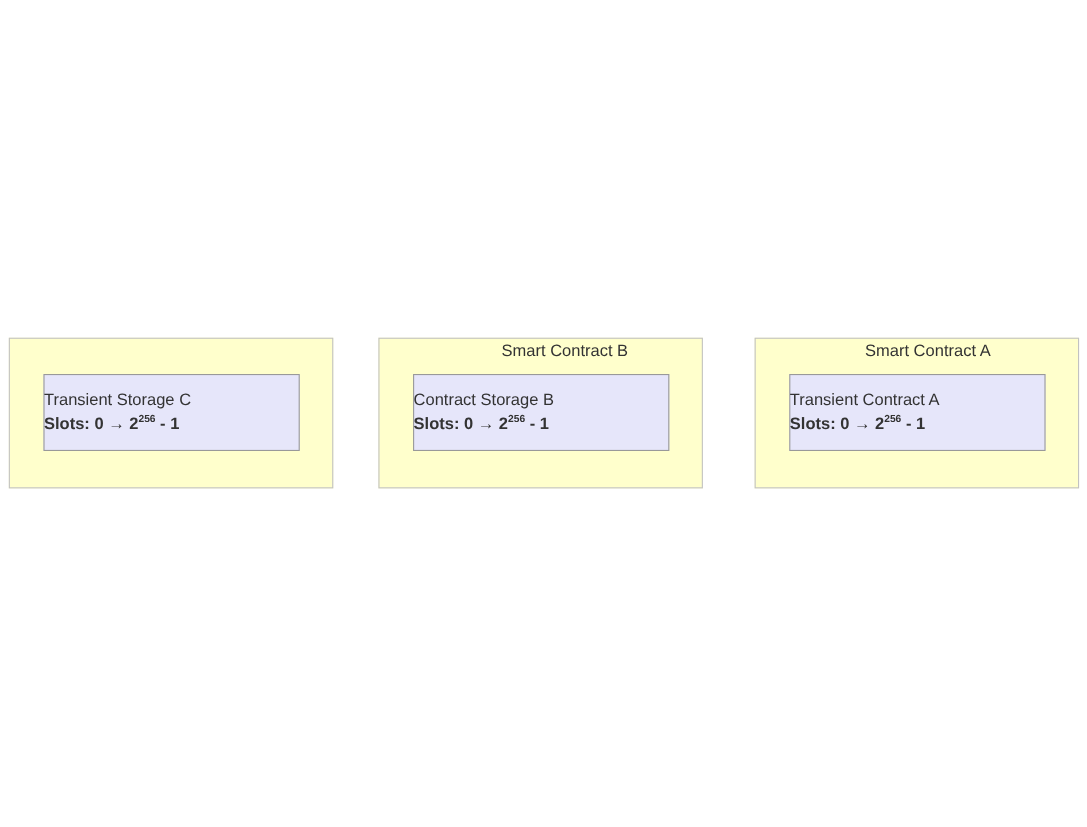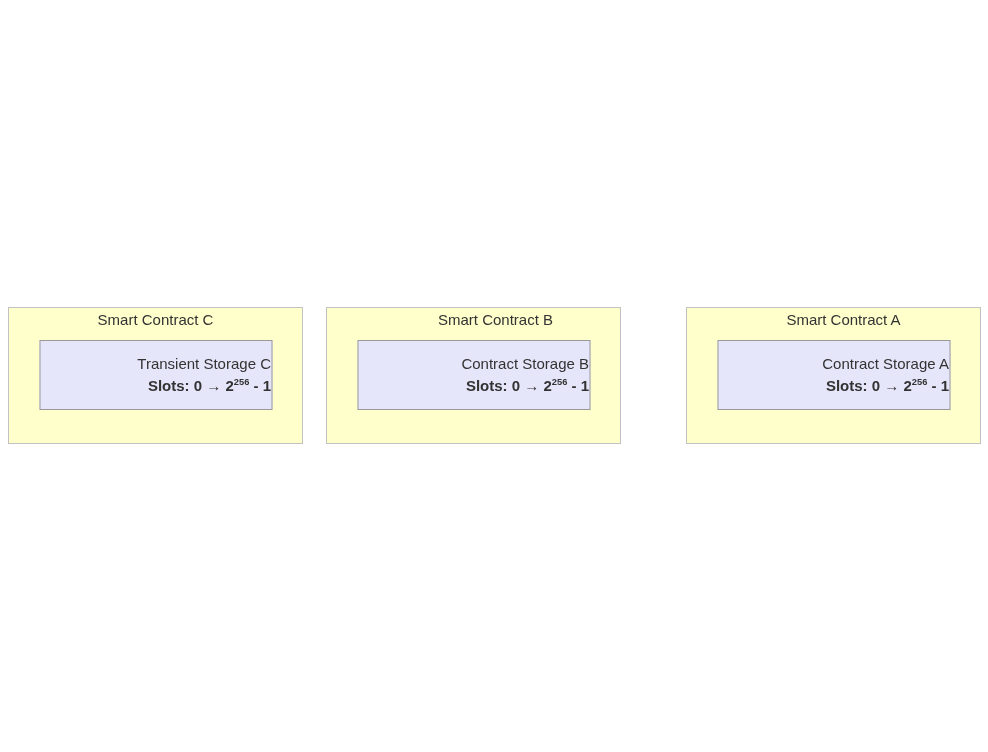--- a/index.html
+++ b/index.html
@@ -25,42 +25,42 @@
   }
   .contract {
     position: absolute;
     top: 307px;
     width: 295px;
     height: 137px;
     background: var(--container-fill);
     border: 1px solid var(--container-border);
   }
   .contract.pos-0 { left: 8px; }
-  .contract.pos-1 { left: 326px; padding-left: 44px; }
+  .contract.pos-1 { left: 344px; padding-left: 44px; }
   .contract.pos-2 { left: 686px; padding-left: 20px; }
   .contract-title {
     width: 100%;
     text-align: center;
     font-size: 15px;
     line-height: 20px;
     padding-top: 2px;
     color: var(--text);
   }
   .storage-node {
     position: absolute;
     top: 32px;
     left: 50%;
     transform: translateX(-50%);
     width: 233px;
     height: 70px;
     background: var(--node-fill);
     border: 1px solid var(--node-border);
     display: flex;
     flex-direction: column;
-    align-items: flex-end;
+    align-items: flex-start;
     justify-content: center;
   }
   .storage-title,
   .storage-slots {
     font-size: 15px;
     line-height: 22px;
     text-align: center;
     color: var(--text);
   }
   .storage-slots { white-space: pre; font-weight: bold; }
@@ -68,36 +68,35 @@
     font-size: 0.62em;
     line-height: 0;
   }
 </style>
 </head>
 <body>
 
 <div class="canvas">
 
   <div class="contract pos-0">
-    <div class="contract-title">Smart Contract C</div>
     <div class="storage-node">
       <div class="storage-title">Transient Storage C</div>
       <div class="storage-slots"><span>Slots: 0 → 2</span><sup>256</sup><span> - 1</span></div>
     </div>
   </div>
 
   <div class="contract pos-1">
     <div class="contract-title">Smart Contract B</div>
     <div class="storage-node">
       <div class="storage-title">Contract Storage B</div>
       <div class="storage-slots"><span>Slots: 0 → 2</span><sup>256</sup><span> - 1</span></div>
     </div>
   </div>
 
   <div class="contract pos-2">
     <div class="contract-title">Smart Contract A</div>
     <div class="storage-node">
-      <div class="storage-title">Contract Storage A</div>
+      <div class="storage-title">Transient Contract A</div>
       <div class="storage-slots"><span>Slots: 0 → 2</span><sup>256</sup><span> - 1</span></div>
     </div>
   </div>
 
 </div>
 
 </body></html>

